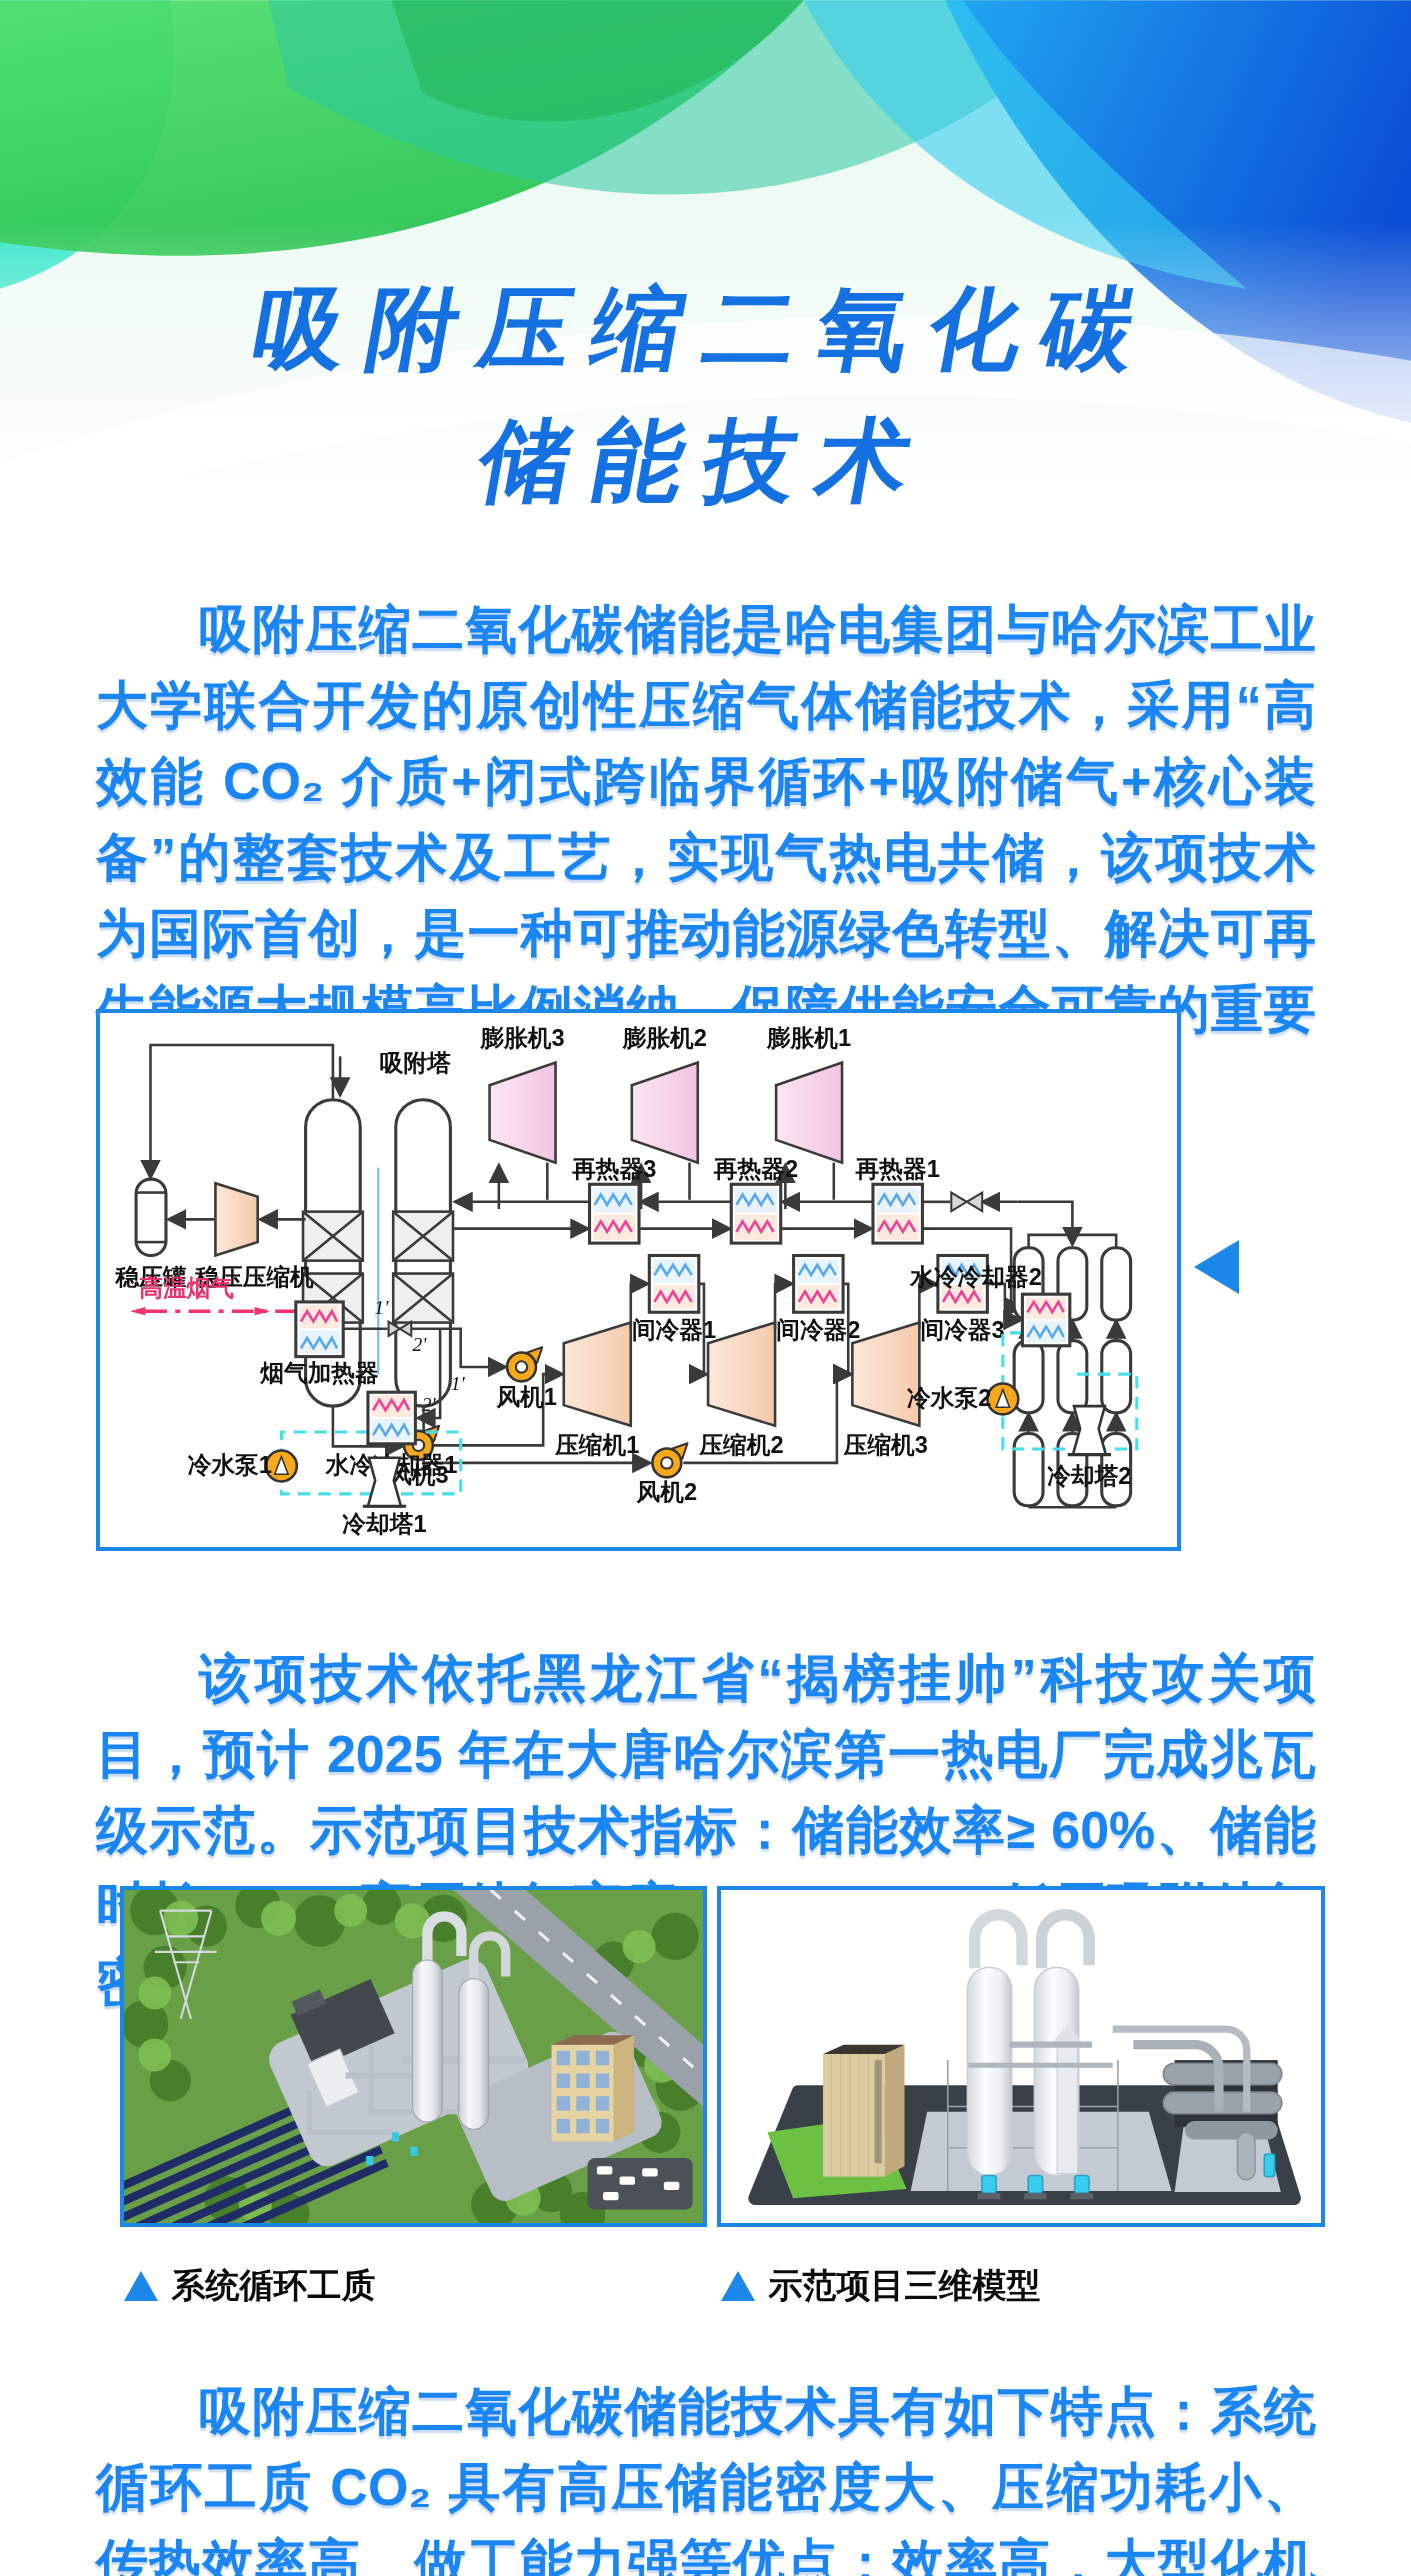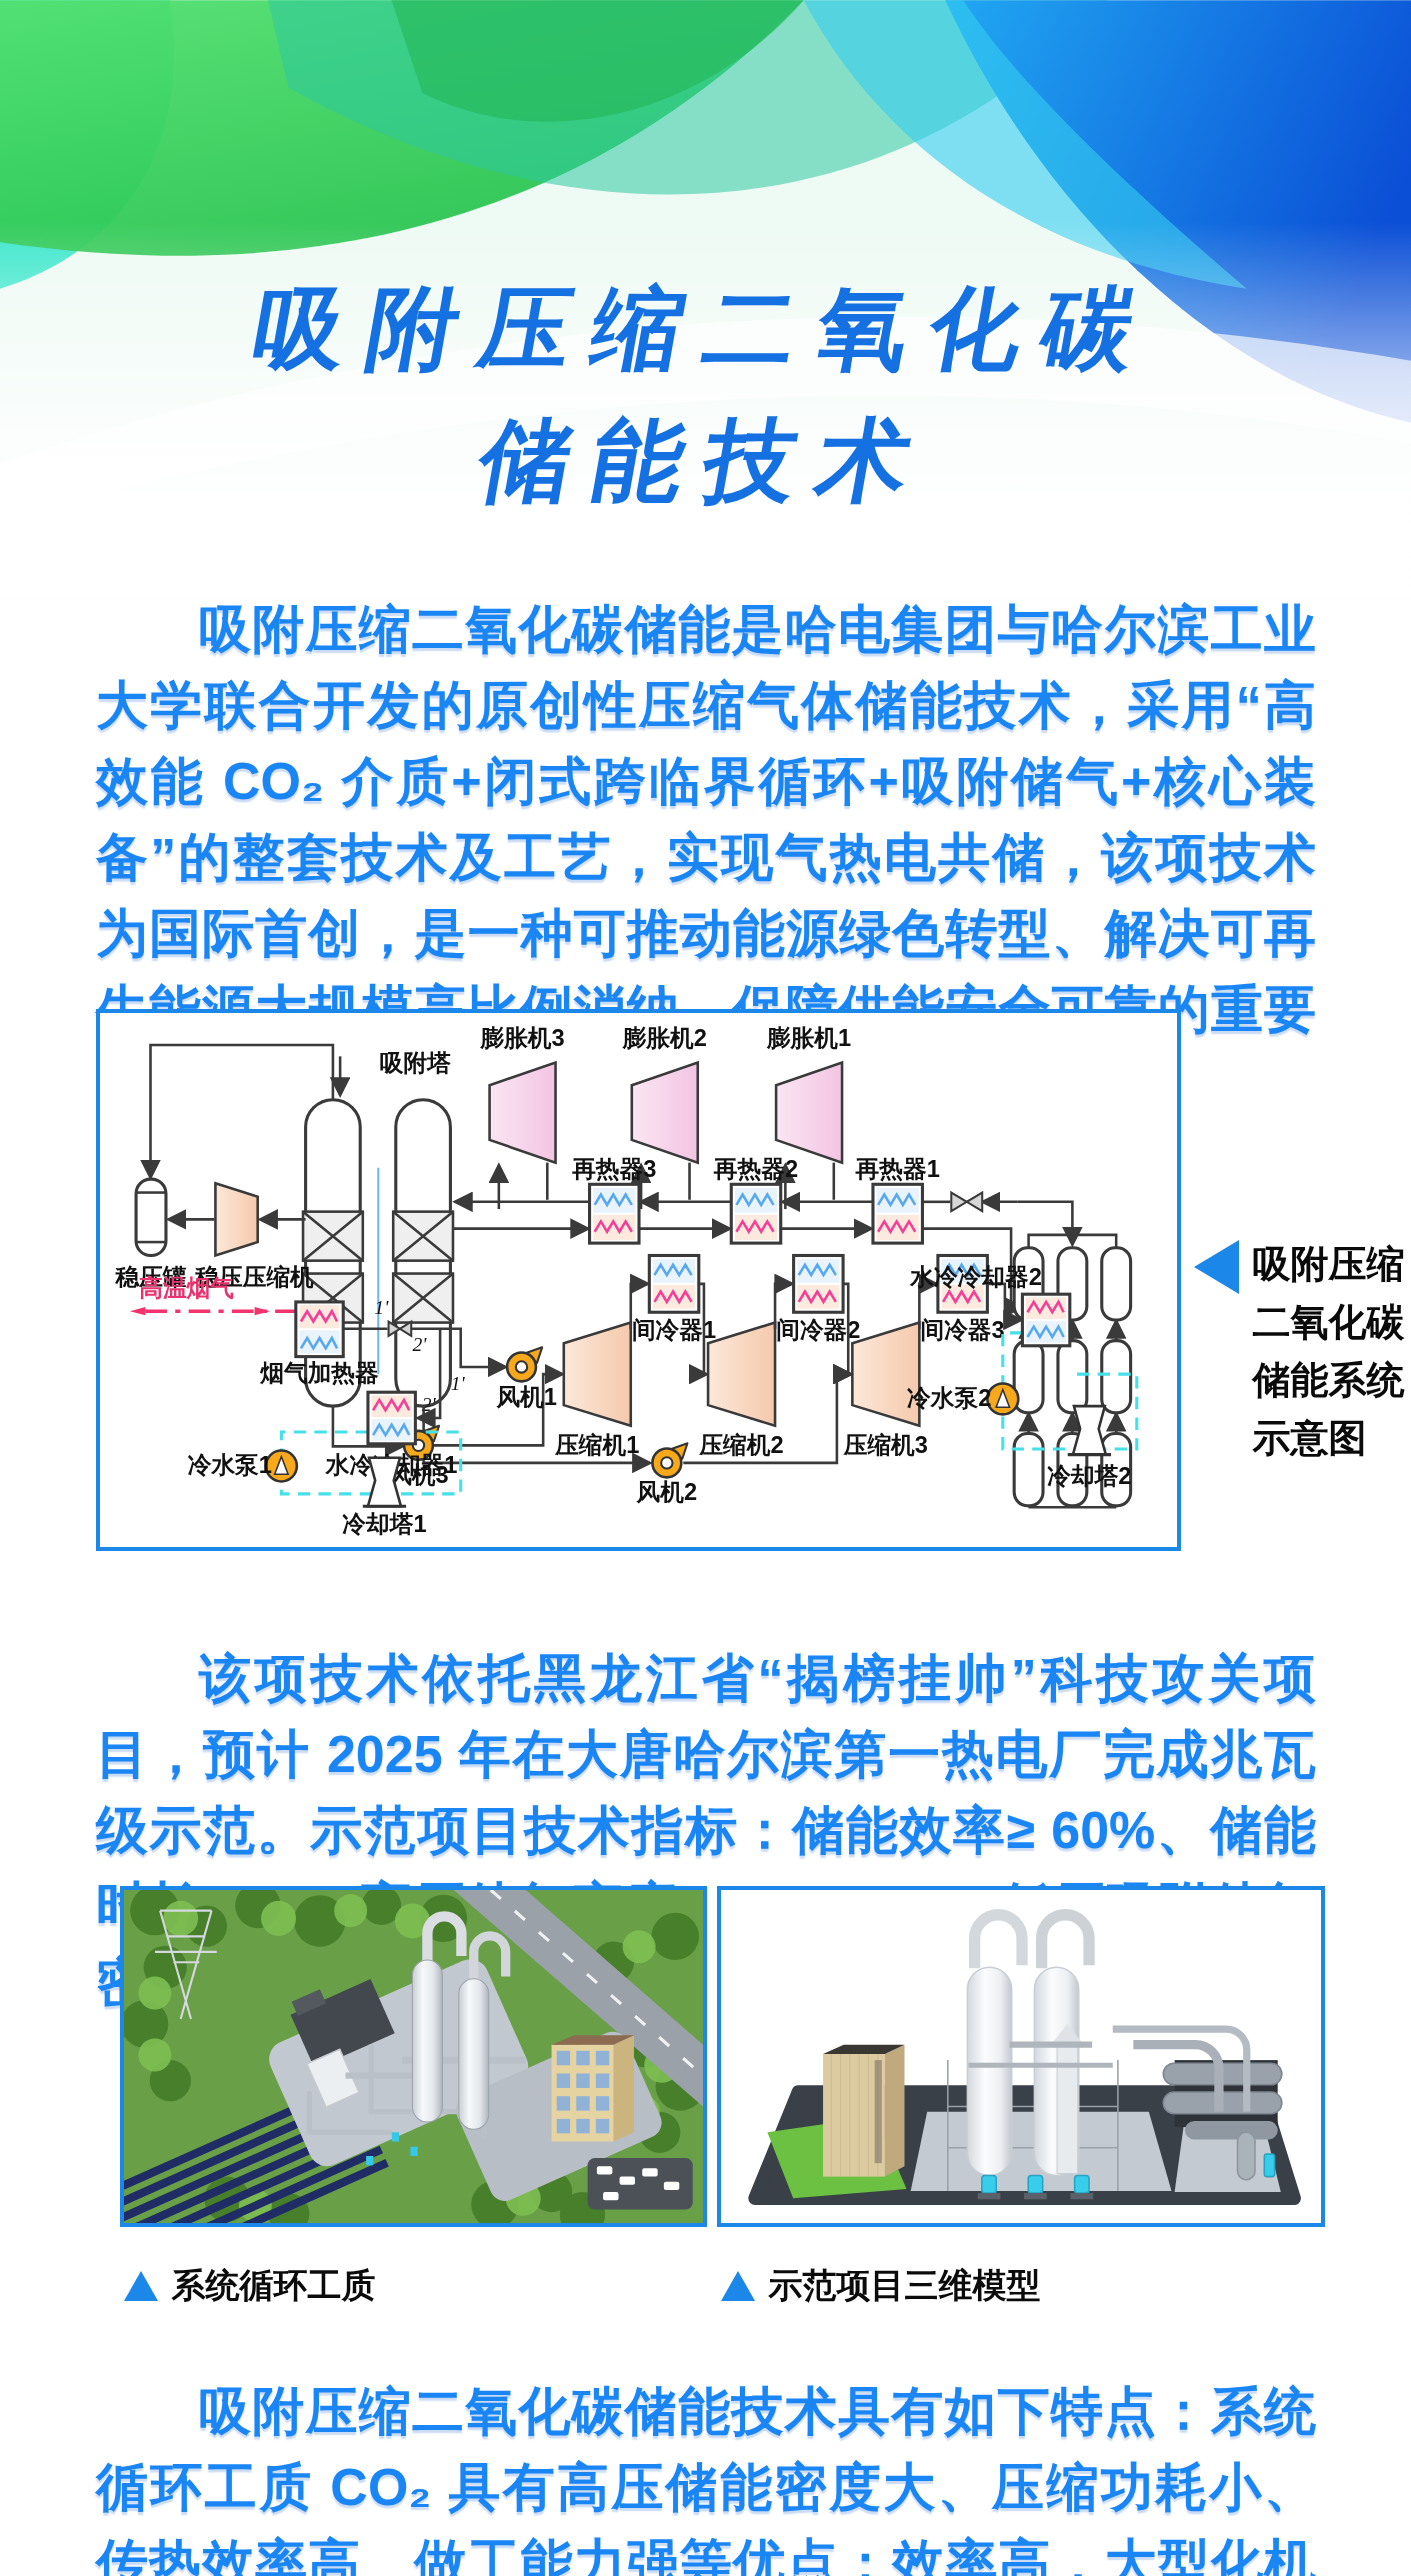--- a/index.html
+++ b/index.html
@@ -344,26 +344,20 @@
           <polygon points="-30,0 30,0 18,44 32,94 -32,94 -18,44" fill="#fff" stroke="#333" stroke-width="5"></polygon>
           <line x1="-42" y1="94" x2="42" y2="94" stroke="#333" stroke-width="6"></line>
         </g>
         <text class="dl" x="1920" y="912">冷却塔2</text>
       </g>
     </svg>
   </div>
 
   <div class="diagram-caption">
     <div class="tri-left"></div>
-    <div class="cap-lines">
-      <div>吸附压缩</div>
-      <div>二氧化碳</div>
-      <div>储能系统</div>
-      <div>示意图</div>
-    </div>
   </div>
 
   <p class="para p2">该项技术依托黑龙江省“揭榜挂帅”科技攻关项目，预计 2025 年在大唐哈尔滨第一热电厂完成兆瓦级示范。示范项目技术指标：储能效率≥ 60%、储能时长≥ 2h、高压储气密度≥ 500kg/m³、低压吸附储气密度≥ 80kg/m³。</p>
 
   <figure class="photo left" style="margin:0">
     <svg viewBox="0 0 1124 646" preserveAspectRatio="none">
       <defs>
         <linearGradient id="aTow" x1="0" y1="0" x2="1" y2="0">
           <stop offset="0" stop-color="#c9cfd6"></stop>
             <stop offset="0.35" stop-color="#f6f8fa"></stop>

